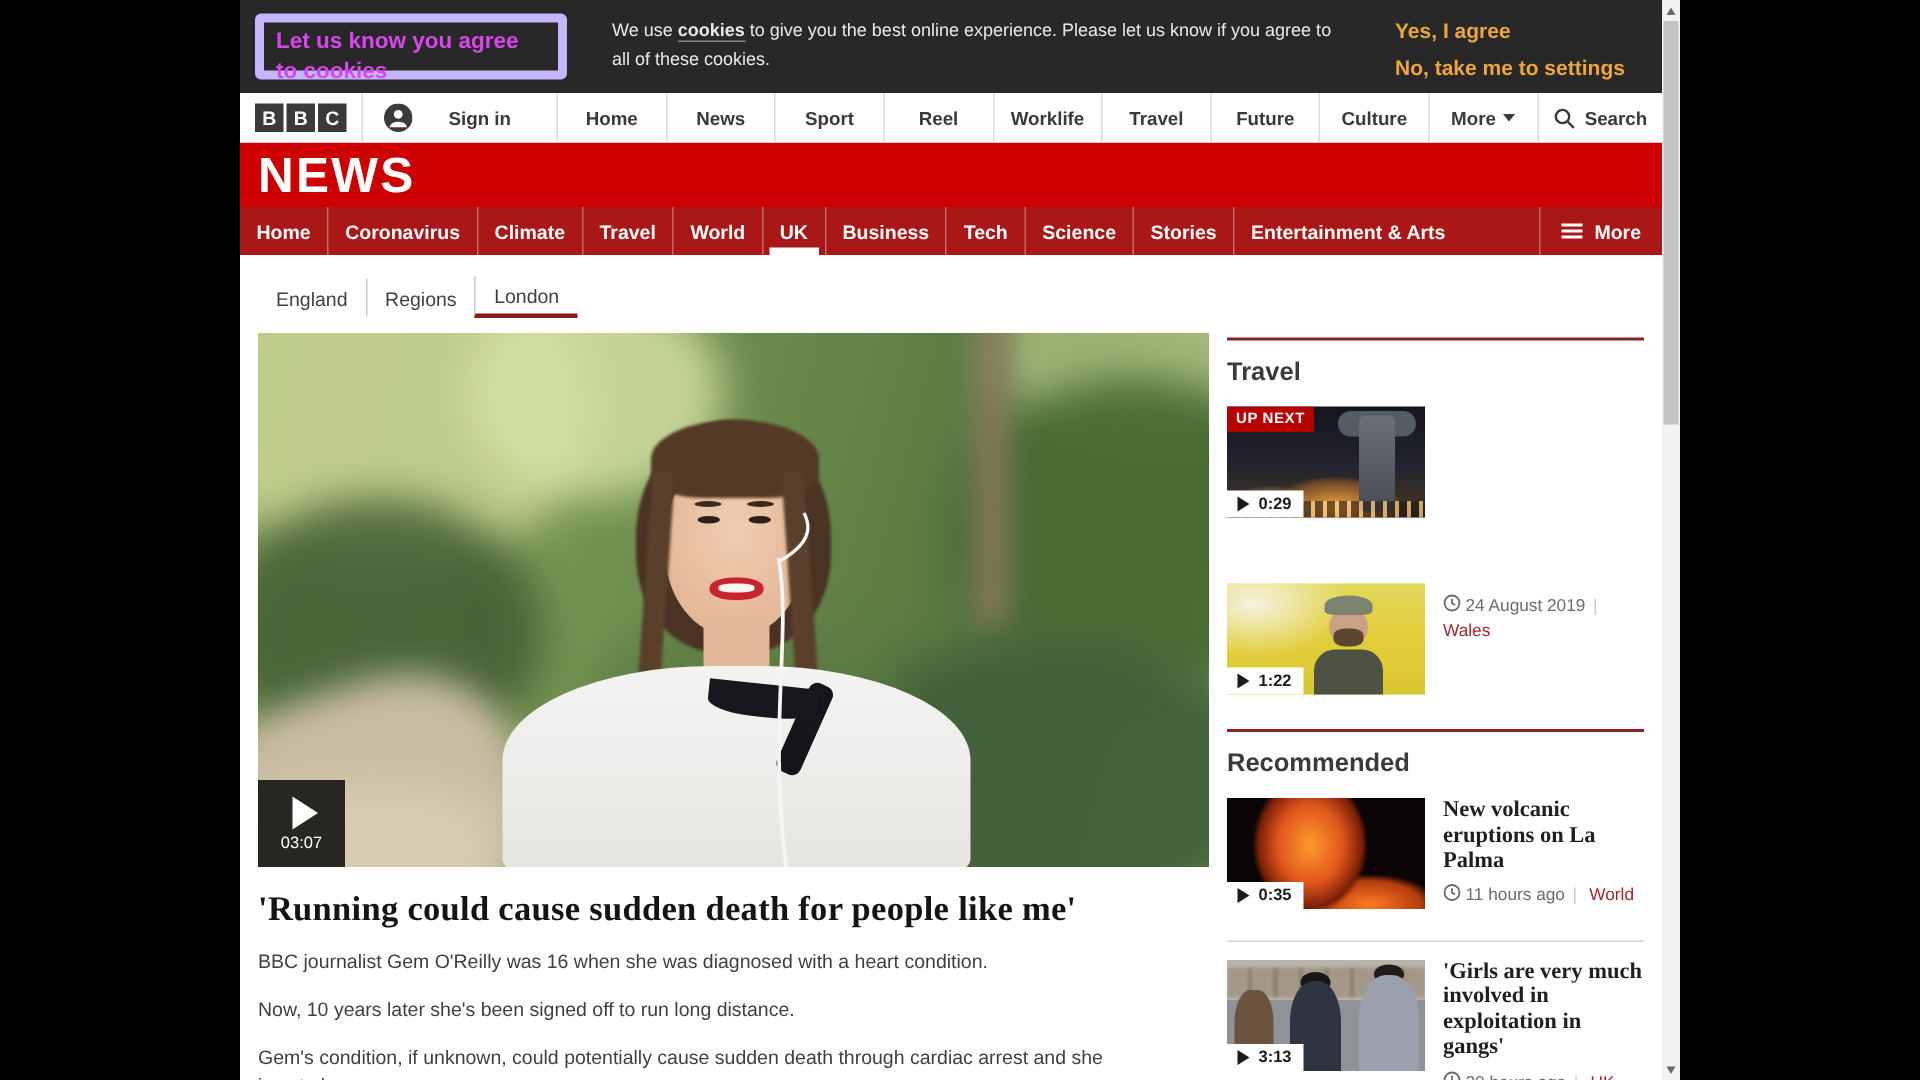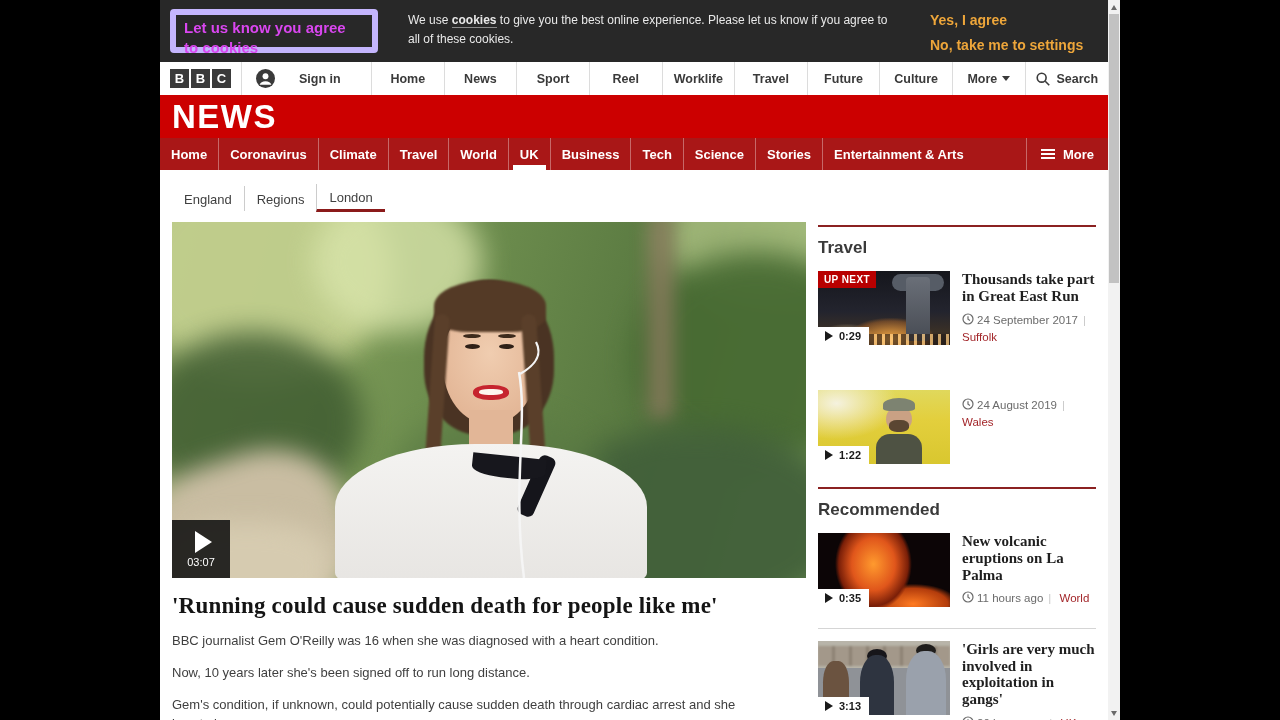--- a/index.html
+++ b/index.html
@@ -347,30 +347,20 @@
         <div class="th sc-run">
           <div class="run-sign"></div>
           <div class="run-arch"></div>
           <div class="run-crowd"></div>
           <div class="upnext">UP NEXT</div>
           <div class="chip">
             <span class="tri"></span>
             <span>0:29</span>
           </div>
         </div>
-        <div class="vtxt">
-          <div class="vtitle">Thousands take part in Great East Run</div>
-          <div class="vmeta">
-            <svg class="clock" width="12" height="12" viewBox="0 0 12 12">
-              <circle cx="6" cy="6" r="5" fill="none" stroke="#6b6b6b" stroke-width="1.2"></circle>
-              <path d="M6 3.2v3l2 1.2" fill="none" stroke="#6b6b6b" stroke-width="1.2"></path>
-            </svg><span>24 September 2017</span><span class="sep">|</span>
-            <span class="vcat">Suffolk</span>
-          </div>
-        </div>
       </div>
 
       <div class="gap44"></div>
 
       <div class="vitem">
         <div class="th sc-field">
           <div class="fld-torso"></div>
           <div class="fld-head"></div>
           <div class="fld-beard"></div>
           <div class="fld-cap"></div>

